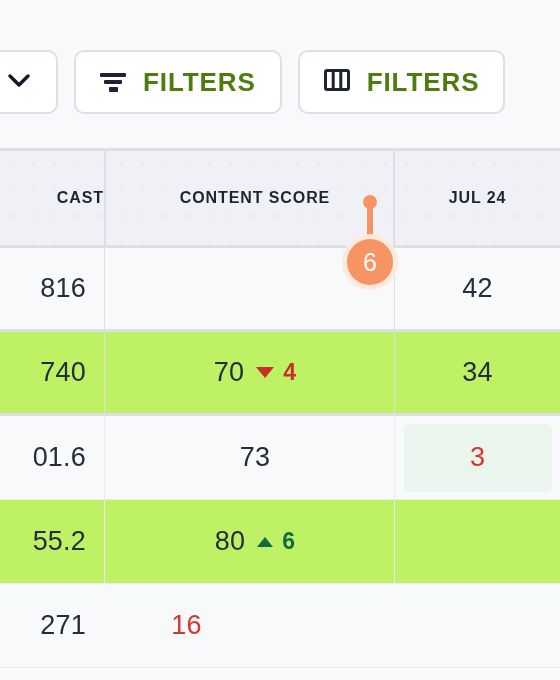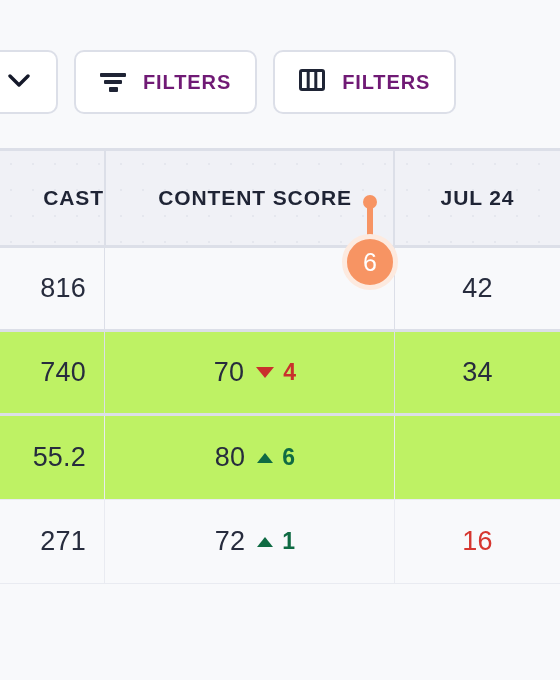--- a/index.html
+++ b/index.html
@@ -54,24 +54,24 @@
     cursor: pointer;
     user-select: none;
   }
   .tb-btn.collapse-btn {
     width: 116px;
     padding: 0;
     justify-content: flex-end;
     padding-right: 26px;
   }
   .tb-label {
-    font-size: 20px;
+    font-size: 26px;
     font-weight: 700;
     letter-spacing: 0.9px;
-    color: #701a75;
+    color: #4d7c0f;
     line-height: 1;
     white-space: nowrap;
   }
 
   .ic {
     display: block;
     flex: 0 0 auto;
   }
 
   
@@ -128,21 +128,21 @@
   }
   .th {
     display: flex;
     align-items: center;
     justify-content: center;
     box-sizing: border-box;
     position: relative;
     z-index: 1;
   }
   .th-txt {
-    font-size: 21px;
+    font-size: 16px;
     font-weight: 700;
     letter-spacing: 0.9px;
     color: #1f2435;
     white-space: nowrap;
   }
 
   .col-a { width: 104px; justify-content: flex-end; padding-right: 0; }
   .col-b { width: 291px; border-left: 2px solid #dcdfe8; border-right: 2px solid #dcdfe8; padding-left: 11px; }
   .col-c { width: 165px; }
 
@@ -336,45 +336,49 @@
           </span>
         </span>
       </div>
       <div class="td col-c">
         <span class="cell-pill">
           <span>34</span>
         </span>
       </div>
     </div>
 
+    <div class="trow alt sep-light">
+      <div class="td col-a">01.6</div>
+      <div class="td col-b">
+        <span class="score-wrap">
+          <span>73</span>
+        </span>
+      </div>
+      <div class="td col-c">
+        <span class="cell-pill hl">
+          <span class="val-red">3</span>
+        </span>
+      </div>
+    </div>
 
     <div class="trow plain sep-light">
       <div class="td col-a">55.2</div>
       <div class="td col-b">
         <span class="score-wrap">
           <span>80</span>
           <span class="delta up">
             <span class="tri up"></span>
             <span>6</span>
           </span>
         </span>
       </div>
     </div>
 
     <div class="trow alt sep-light">
       <div class="td col-a">271</div>
-      <div class="td col-b">
-        <span class="score-wrap">
-          <span>72</span>
-          <span class="delta up">
-            <span class="tri up"></span>
-            <span>1</span>
-          </span>
-        </span>
-      </div>
       <div class="td col-c">
         <span class="cell-pill">
           <span class="val-red">16</span>
         </span>
       </div>
     </div>
 
   </div>
 
   <div class="marker">

